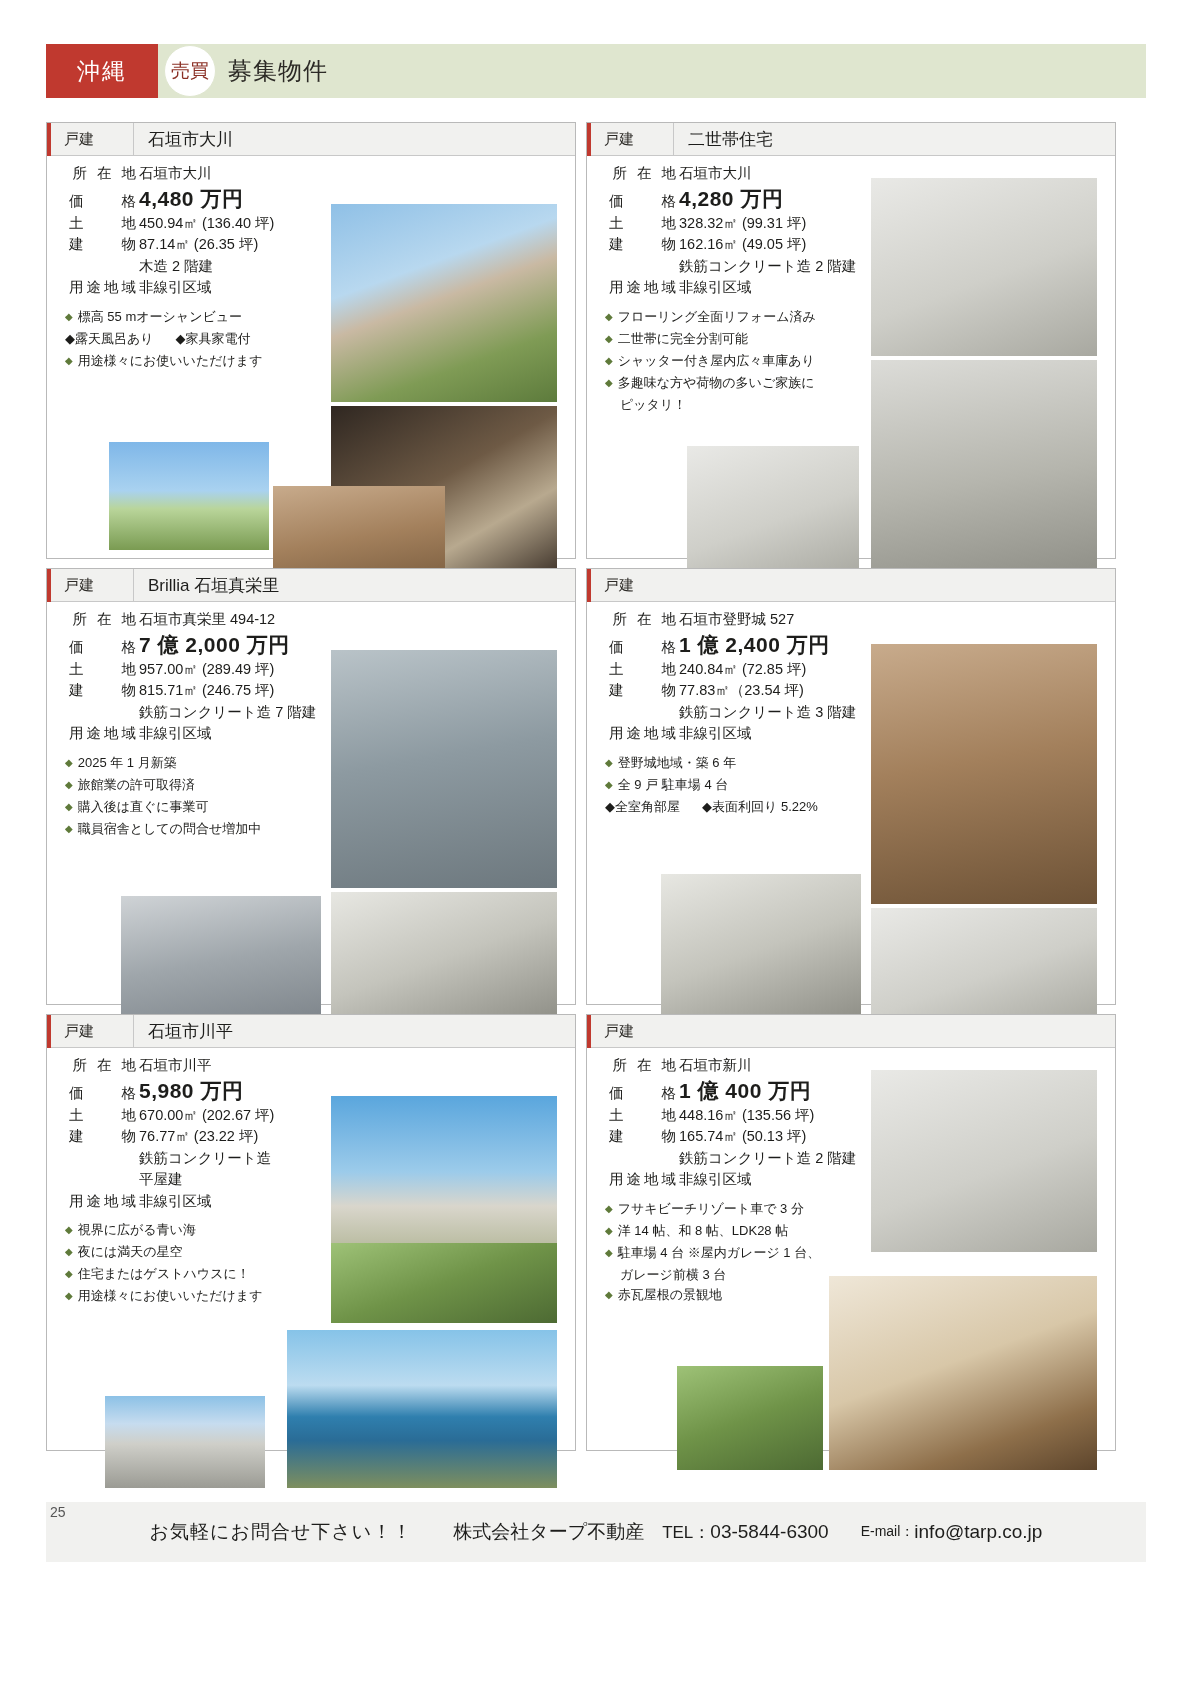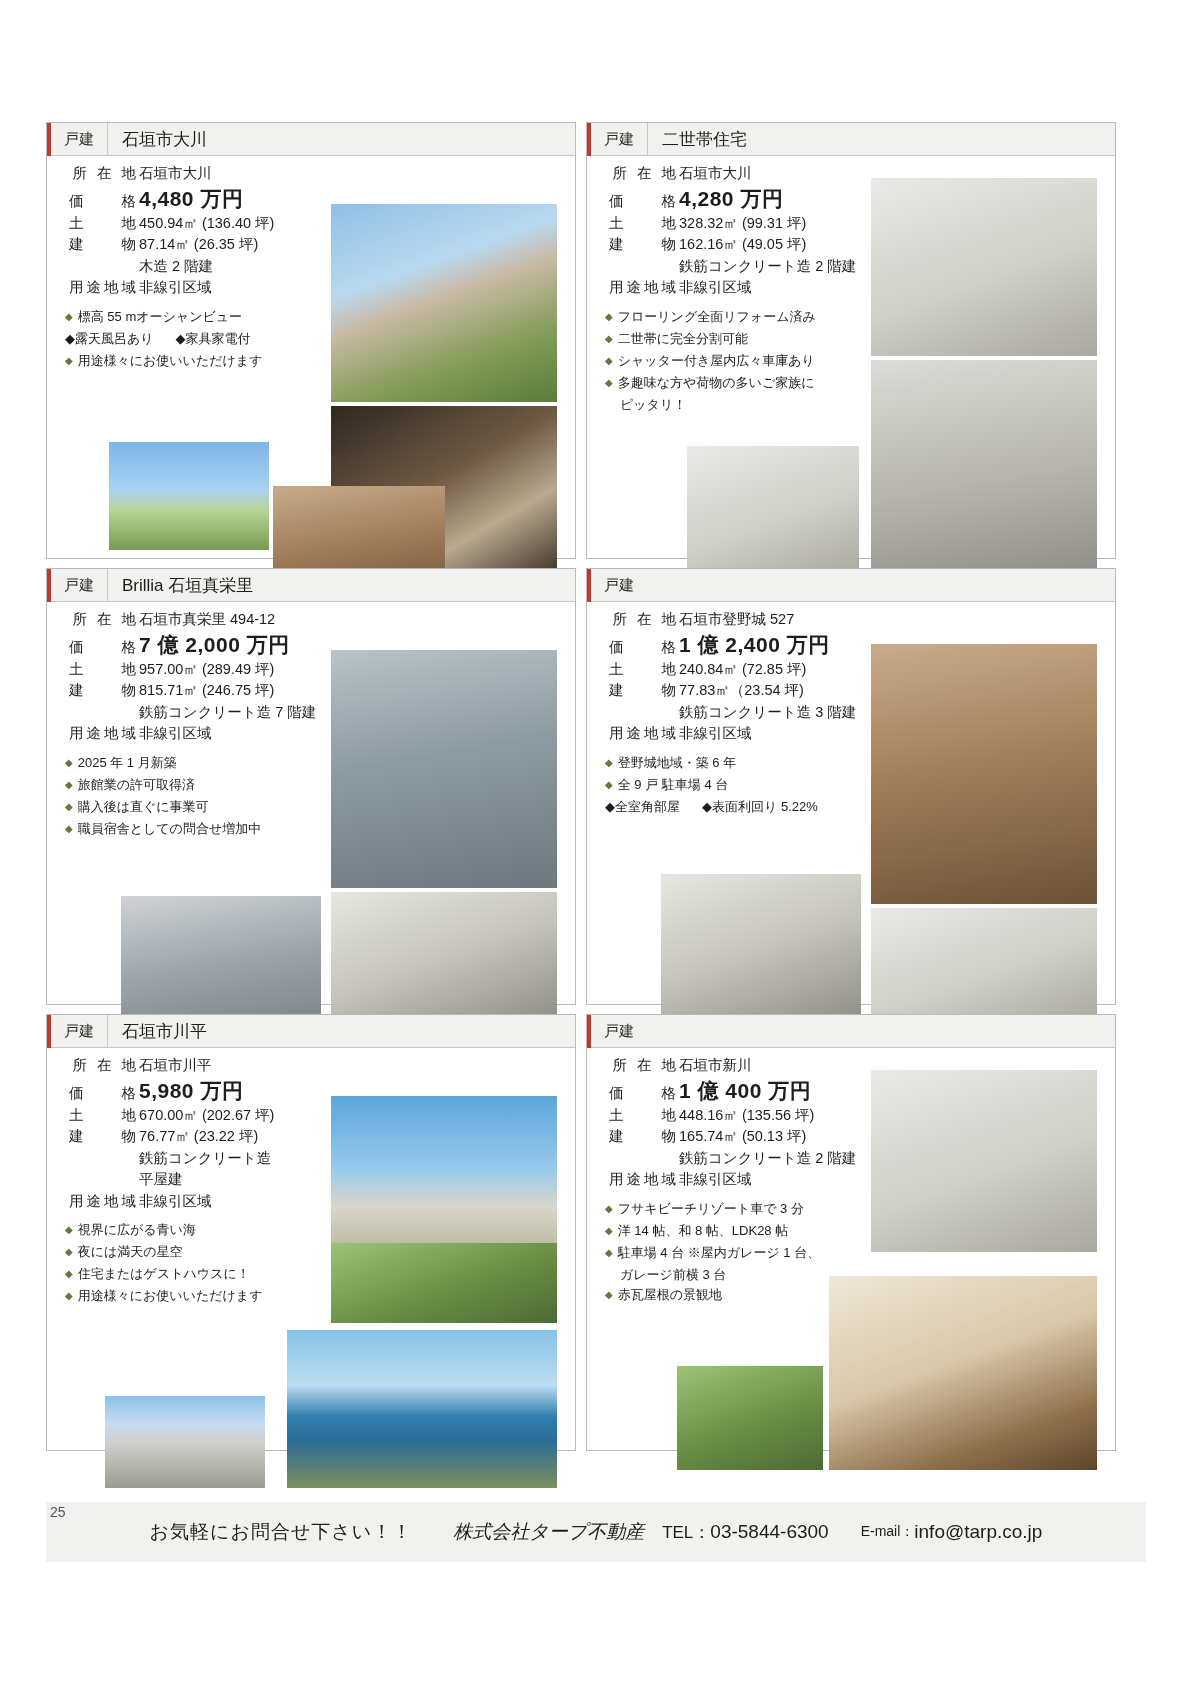--- a/index.html
+++ b/index.html
@@ -85,20 +85,21 @@
     position: relative;
     background: #ffffff;
   }
   .card-head {
     display: flex;
     align-items: center;
     height: 33px;
     background: #f1f1ef;
     border-bottom: 1px solid #c8c8c8;
     box-sizing: border-box;
+    gap: 26px;
   }
   .card-type {
     width: 60px;
     height: 33px;
     border-left: 4px solid #c0392f;
     display: flex;
     align-items: center;
     justify-content: center;
     font-size: 15px;
     color: #2c2a26;
@@ -204,21 +205,21 @@
     width: 1100px;
     height: 60px;
     background: #f1f1ef;
     display: flex;
     align-items: center;
     justify-content: center;
     font-size: 19px;
     color: #1d1d1b;
   }
   .footer .f1 { letter-spacing: 1px; }
-  .footer .f2 { margin-left: 41px; font-style: italic; }
+  .footer .f2 { margin-left: 41px; }
   .footer .f3 { margin-left: 18px; font-size: 17px; }
   .footer .f4 { margin-left: 32px; font-size: 14px; }
   .pagenum {
     position: absolute;
     left: 50px;
     top: 1504px;
     font-size: 14px;
     color: #555;
   }
 
@@ -237,20 +238,25 @@
   .ph-corr    { background: linear-gradient(160deg,#e7e7e2 0%,#c4c4bc 50%,#8d8d85 100%); }
   .ph-apt     { background: linear-gradient(170deg,#b9c3c8 0%,#8d9aa1 45%,#6d787e 100%); }
   .ph-brown   { background: linear-gradient(170deg,#c8ab8c 0%,#a3805c 45%,#6d5236 100%); }
   .ph-road    { background: linear-gradient(#8cc1e6 0%,#c6dcef 30%,#cfcfc9 52%,#9b9b94 100%); }
 </style>
 </head>
 <body>
 
 <div class="page">
 
+  <div class="header">
+    <div class="header-tag">沖縄</div>
+    <div class="header-circle">売買</div>
+    <div class="header-title">募集物件</div>
+  </div>
 
   <div class="cards">
 
     <div class="col col-left">
 
       <div class="card" style="position:absolute;left:0;top:0;width:530px;height:437px;">
         <div class="card-head">
           <div class="card-type">戸建</div>
           <div class="card-name">石垣市大川</div>
         </div>

